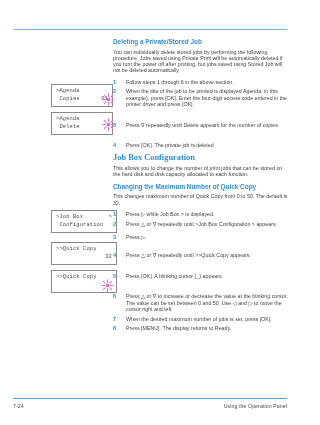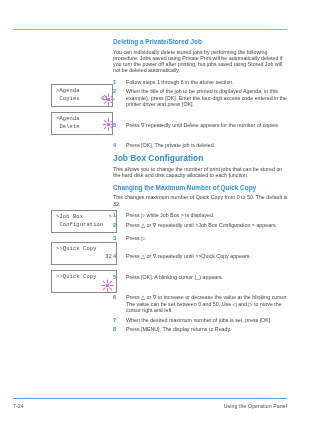--- a/index.html
+++ b/index.html
@@ -36,21 +36,21 @@
   
   .col{
     position:absolute;left:113px;top:38px;width:175px;
   }
   .h2{
     color:#2f8fd8;font-weight:bold;font-size:6.4px;
     margin:0 0 3.5px 0;letter-spacing:0px;
   }
   .h1{
     color:#2f8fd8;font-weight:bold;font-size:8.4px;
-    margin:0 0 3.5px 0;letter-spacing:0px;
+    margin:0 0 3.5px 0;letter-spacing:0px;font-family:Liberation Serif, serif;
   }
   .para{
     font-size:5.3px;line-height:6.3px;margin:0 0 5px 0;color:#3f3f3f;
   }
 
   
   .steps{margin:0 0 4px 0;padding:0;list-style:none;}
   .step{
     position:relative;padding-left:13px;
     font-size:5.3px;line-height:6.3px;margin-bottom:3.4px;color:#3f3f3f;

